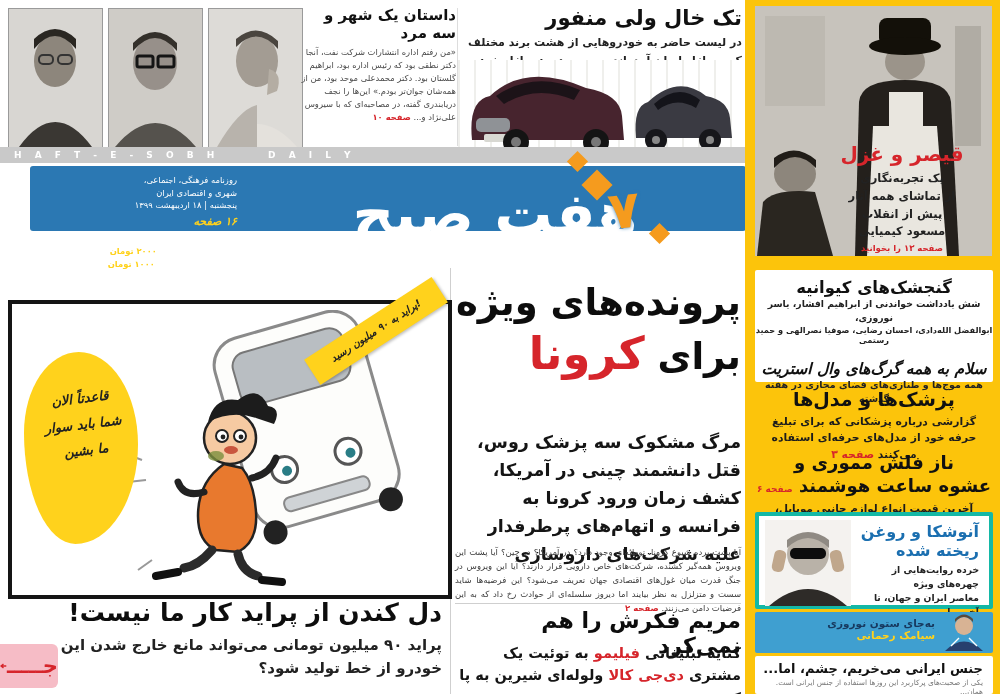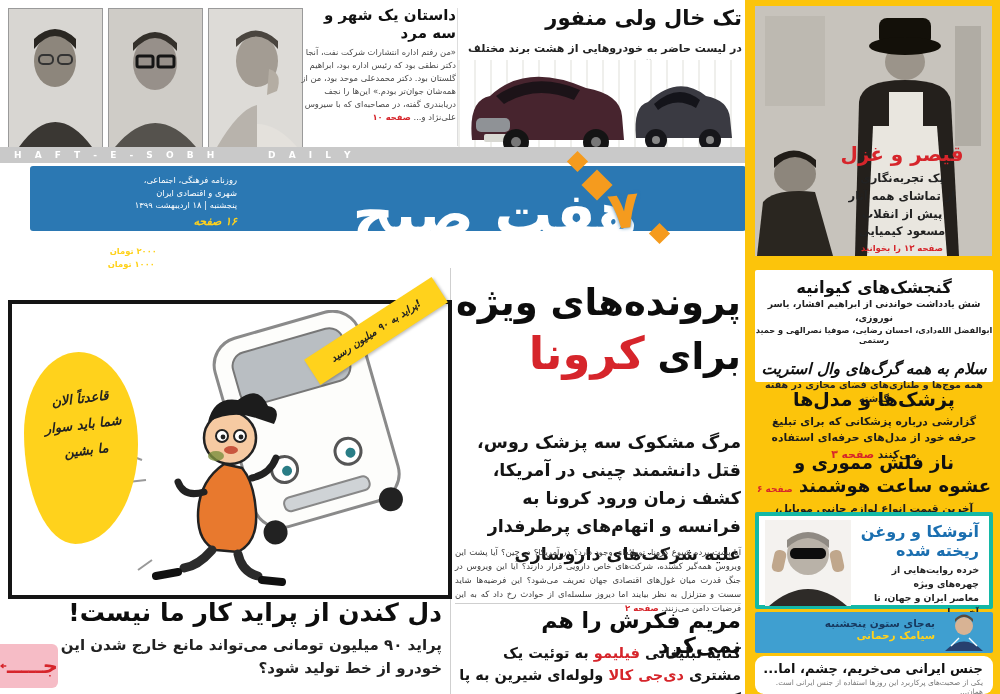--- a/index.html
+++ b/index.html
@@ -11,21 +11,21 @@
   .bold{font-weight:bold;}
   
   .portraits{left:8px;top:8px;display:flex;gap:5px;}
   .portrait{width:93px;height:138px;border:1px solid #9a9a9a;background:#d6d4d0;}
   .tl-text{left:296px;top:6px;width:160px;}
   .tl-head{font-size:15px;font-weight:bold;color:#111;margin-bottom:4px;}
   .tl-sub{font-size:11.5px;font-weight:bold;color:#1c1c1c;line-height:1.5;margin-bottom:5px;}
   .tl-body{font-size:8.4px;color:#4a4a4a;line-height:1.55;}
   
   .tm-text{left:462px;top:6px;width:280px;}
-  .tm-head{font-size:21px;font-weight:bold;color:#111;margin-bottom:10px;}
+  .tm-head{font-size:21px;font-weight:bold;color:#111;margin-bottom:4px;}
   .tm-sub{font-size:11px;font-weight:bold;color:#222;line-height:1.6;}
   .cars{left:458px;top:60px;width:285px;height:100px;
         background:repeating-linear-gradient(90deg,#efefec 0 2px,#ffffff 2px 16px);}
   
   .band{left:0;top:147px;width:745px;height:16px;background:#c9c9c9;color:#fff;
         font-size:9px;font-weight:bold;line-height:16px;white-space:pre;letter-spacing:5px;
         padding-left:14px;box-sizing:border-box;}
   
   .mast{left:30px;top:166px;width:716px;height:65px;background:#2b78b3;border-radius:3px;}
   .mast-info{left:22px;top:8px;width:185px;color:#fff;font-size:8.4px;line-height:1.5;}
@@ -49,21 +49,21 @@
   .r-s2{font-size:8.2px;font-weight:bold;color:#222;text-align:center;}
   .y-h{font-size:19px;font-weight:bold;color:#111;text-align:center;line-height:1.25;}
   .y-s{font-size:10.8px;font-weight:bold;color:#1c1c1c;text-align:center;line-height:1.55;}
   .kbox{top:512px;height:97px;border:4px solid #14b8a6;}
   .k-head{font-size:16px;font-weight:bold;color:#1b6fb0;line-height:1.2;}
   .k-sub{font-size:9.2px;font-weight:bold;color:#222;line-height:1.5;margin-top:3px;}
   .k-bold{font-size:9.5px;font-weight:bold;color:#111;margin-top:2px;}
   .bluebox{left:755px;top:612px;width:238px;height:41px;background:#3f9fd0;border-radius:2px;}
   .bb-kicker{font-size:10.5px;font-weight:bold;color:#17395f;}
   .bb-author{font-size:10.5px;font-weight:bold;color:#ffd21c;}
-  .bottombox{left:755px;top:656px;width:238px;height:38px;background:#fff;border-radius:9px;}
+  .bottombox{left:755px;top:656px;width:238px;height:38px;background:#fff;border-radius:2px;}
   .btm-h{font-size:13px;font-weight:bold;color:#111;padding:5px 10px 0 0;}
   .btm-b{font-size:7.4px;color:#777;padding:2px 10px 0 0;}
   
   .vline{left:450px;top:268px;width:1px;height:426px;background:#cfcfcf;}
   .main-head{left:455px;top:280px;width:286px;line-height:1.25;}
   .mh1{font-size:37px;font-weight:bold;color:#0d0d0d;}
   .mh2b{font-size:37px;font-weight:bold;color:#0d0d0d;}
   .mh2r{font-size:45px;font-weight:bold;color:#d6252b;}
   .main-sub{left:455px;top:428px;width:286px;font-size:17.5px;font-weight:bold;color:#151515;line-height:1.6;}
   .main-body{left:455px;top:545px;width:286px;font-size:8.5px;color:#3c3c3c;line-height:1.65;text-align:justify;}
@@ -233,21 +233,21 @@
   </div>
 
   <div class="abs bluebox">
     <svg class="abs" style="right:6px;top:2px;" width="46" height="37" viewBox="0 0 46 37">
       <circle cx="23" cy="12" r="9" fill="#d8b394"></circle>
       <path d="M14,8 Q23,-2 32,8 L32,5 Q23,-4 14,5 Z" fill="#5a4a3c"></path>
       <path d="M4,37 Q23,18 42,37 Z" fill="#27406e"></path>
       <path d="M10,32 L18,24 M36,32 L28,24" stroke="#fff" stroke-width="1.4"></path>
     </svg>
     <div class="abs rtl" style="right:58px;top:5px;left:8px;">
-      <div class="bb-kicker">به‌جای ستون پنجشنبه</div>
+      <div class="bb-kicker">به‌جای ستون نوروزی</div>
       <div class="bb-author">سیامک رحمانی</div>
     </div>
   </div>
 
   <div class="abs rtl bottombox">
     <div class="btm-h">جنس ایرانی می‌خریم، چشم، اما...</div>
     <div class="btm-b">یکی از صحبت‌های پرکاربرد این روزها استفاده از جنس ایرانی است. همان...</div>
   </div>
 
   <div class="abs vline"></div>

